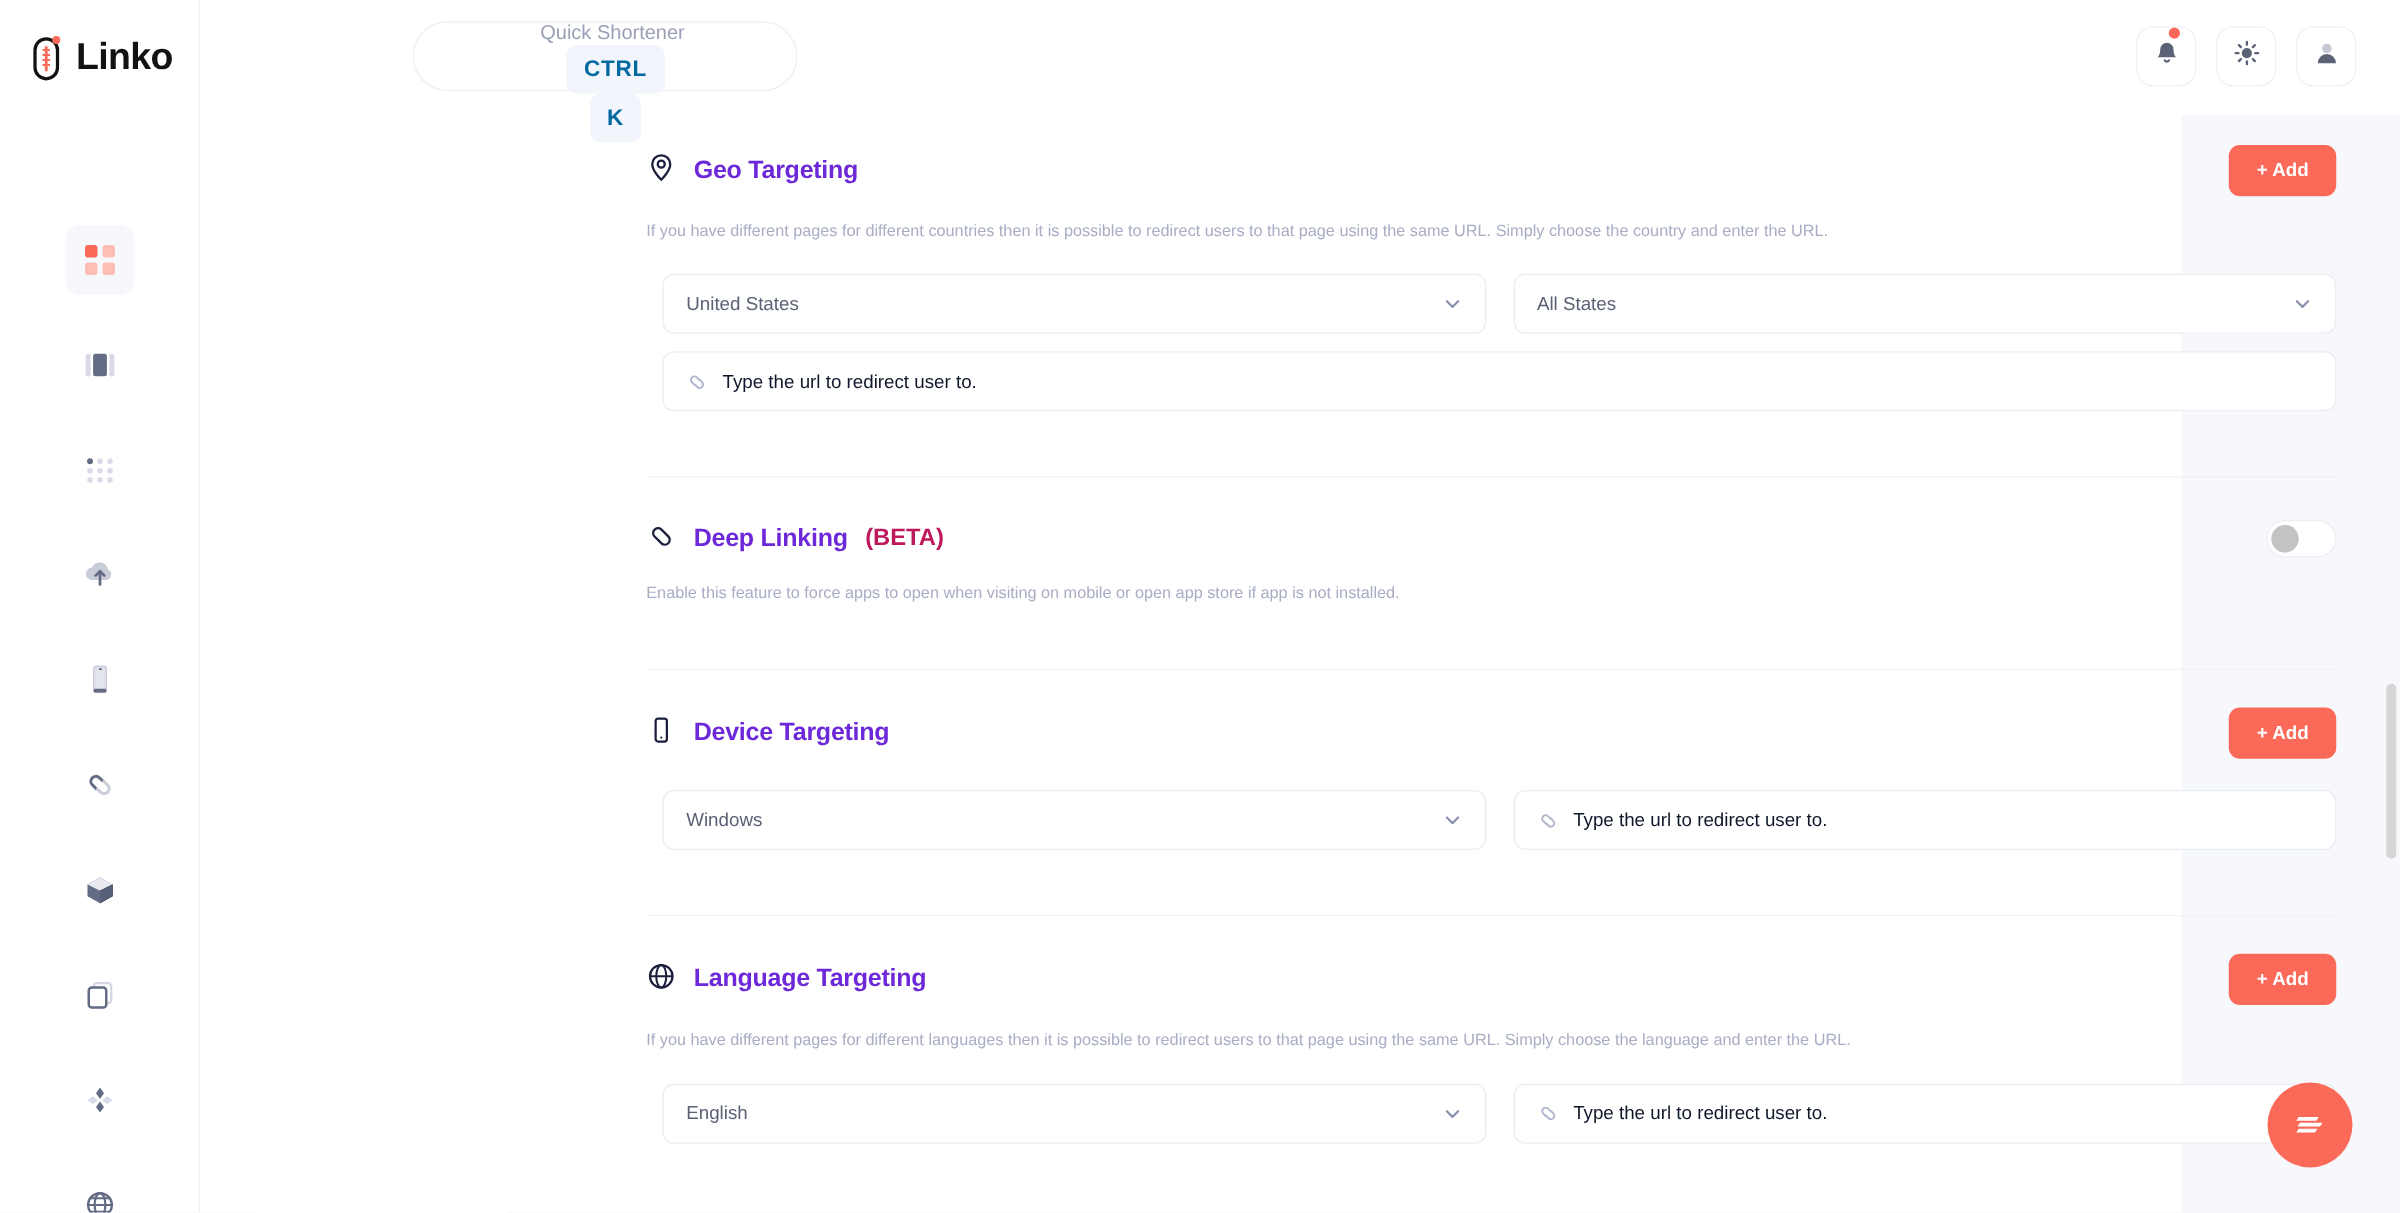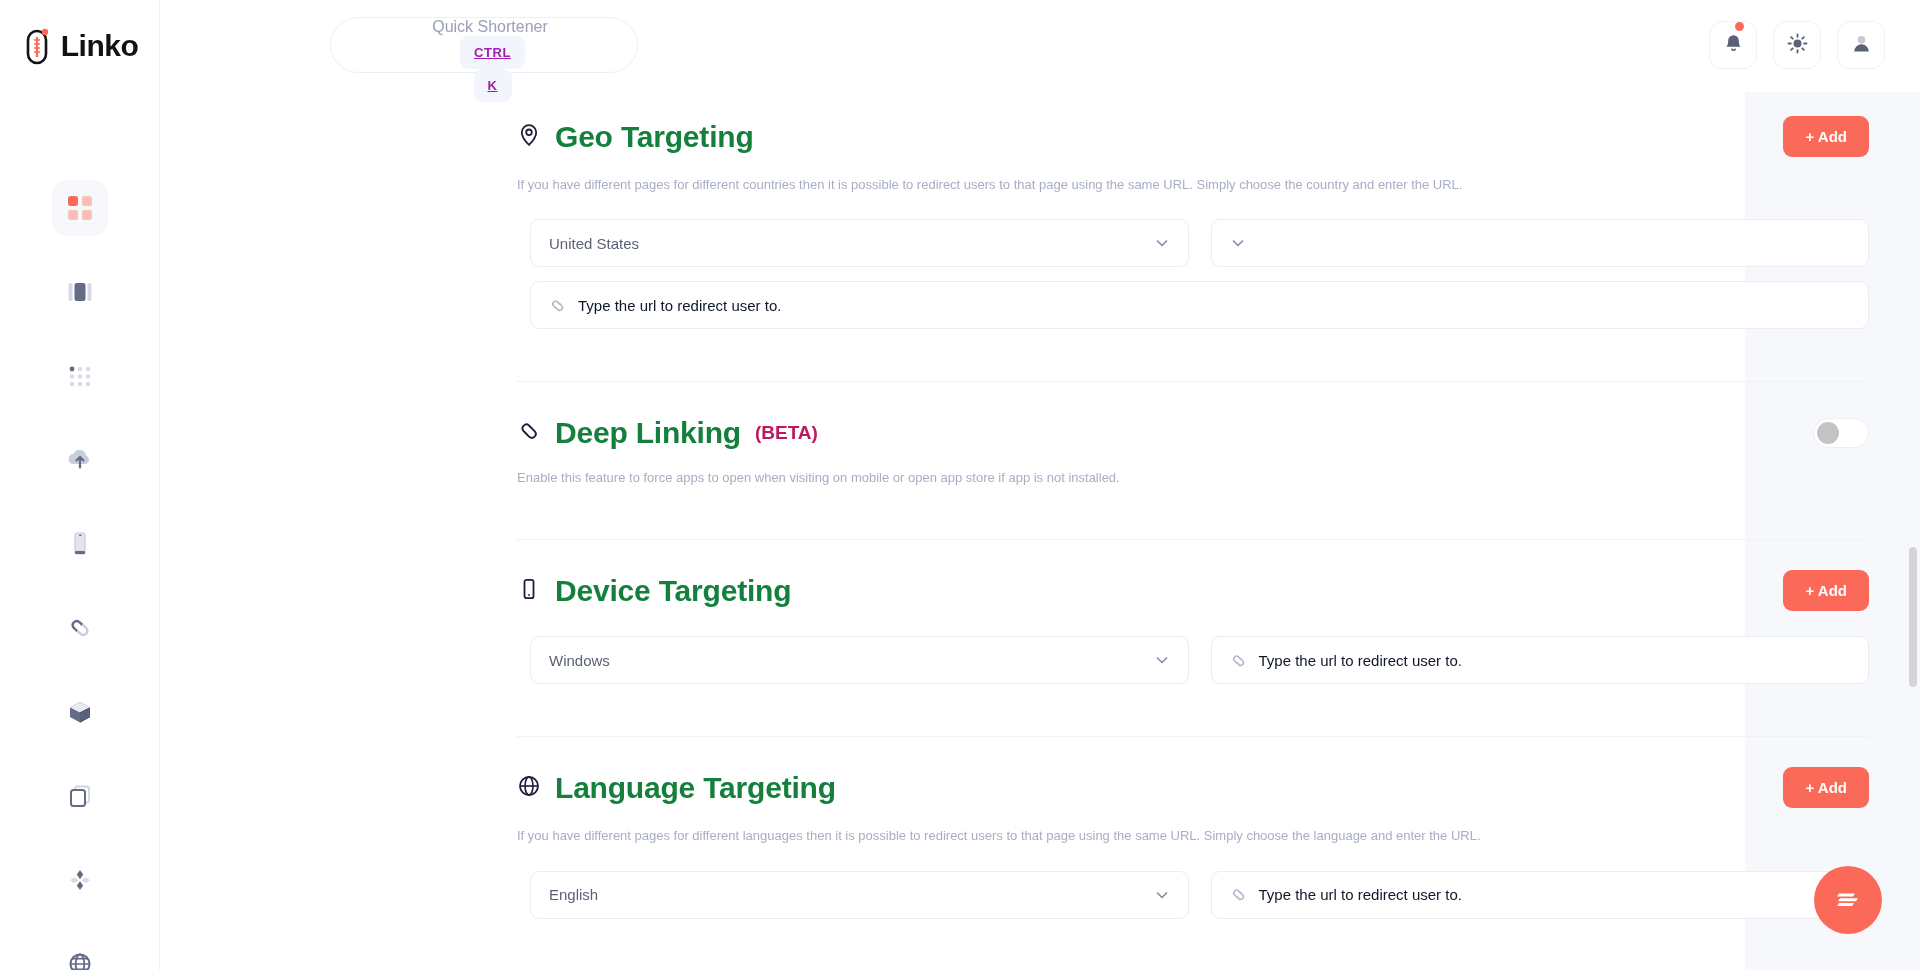--- a/index.html
+++ b/index.html
@@ -45,23 +45,23 @@
   }
   .quick-shortener {
     position: absolute; left: 170px; top: 17px;
     width: 308px; height: 56px;
     border: 1px solid #edeef4; border-radius: 30px;
     display: flex; align-items: center; padding: 0 10px 0 22px;
     background: #fff; cursor: text; flex-direction: column;
   }
   .qs-placeholder { flex: 1; font-size: 16px; color: #9aa0b5; }
   .kbd {
-    background: #f2f5fb; color: #a21caf; border-radius: 9px;
-    font-size: 13px; font-weight: 700; letter-spacing: 0.6px;
-    padding: 9px 14px; margin-left: 5px; min-width: 34px; text-align: center; text-decoration: underline;
+    background: #f2f5fb; color: #0369a1; border-radius: 9px;
+    font-size: 18px; font-weight: 700; letter-spacing: 0.6px;
+    padding: 9px 14px; margin-left: 5px; min-width: 34px; text-align: center;
   }
   .header-actions {
     position: absolute; right: 35px; top: 21px;
     display: flex; gap: 16px;
   }
   .hdr-btn {
     width: 48px; height: 48px; border: 1px solid #eef0f6;
     border-radius: 13px; background: #fff; position: relative;
     display: flex; align-items: center; justify-content: center; cursor: pointer;
   }
@@ -81,21 +81,21 @@
     width: 1585px; min-height: 878px;
     background: #ffffff;
   }
   .inner { width: 1352px; margin-left: 357px; }
 
   .sec-head {
     display: flex; align-items: center; justify-content: space-between;
   }
   .sec-title-wrap { display: flex; align-items: center; gap: 14px; }
   .sec-title {
-    font-size: 30px; font-weight: 700; color: #15803d; letter-spacing: -0.2px;
+    font-size: 20px; font-weight: 700; color: #6d28d9; letter-spacing: -0.2px;
   }
   .beta { color: #be185d; font-weight: 700; font-size: 19px; }
   .sec-desc {
     font-size: 13px; color: #a8adc4; margin-top: 19px; line-height: 1.4;
   }
   .btn-add {
     background: #fb6a58; color: #fff; border: none;
     border-radius: 9px; font-size: 15px; font-weight: 600;
     padding: 12px 22px; cursor: pointer; font-family: inherit;
   }
@@ -328,20 +328,21 @@
           <div class="row">
             <div class="field half">
               <span class="val">United States</span>
               <span class="chev">
                 <svg width="16" height="16" viewBox="0 0 16 16">
                     <path d="M3.5 6 L8 10.5 L12.5 6" fill="none" stroke="#8891ab" stroke-width="1.7" stroke-linecap="round" stroke-linejoin="round"></path>
                   </svg>
               </span>
             </div>
             <div class="field half">
+              <span class="val">All States</span>
               <span class="chev">
                 <svg width="16" height="16" viewBox="0 0 16 16">
                     <path d="M3.5 6 L8 10.5 L12.5 6" fill="none" stroke="#8891ab" stroke-width="1.7" stroke-linecap="round" stroke-linejoin="round"></path>
                   </svg>
               </span>
             </div>
           </div>
 
           <div class="row" style="margin-top:14px;">
             <div class="field full">

